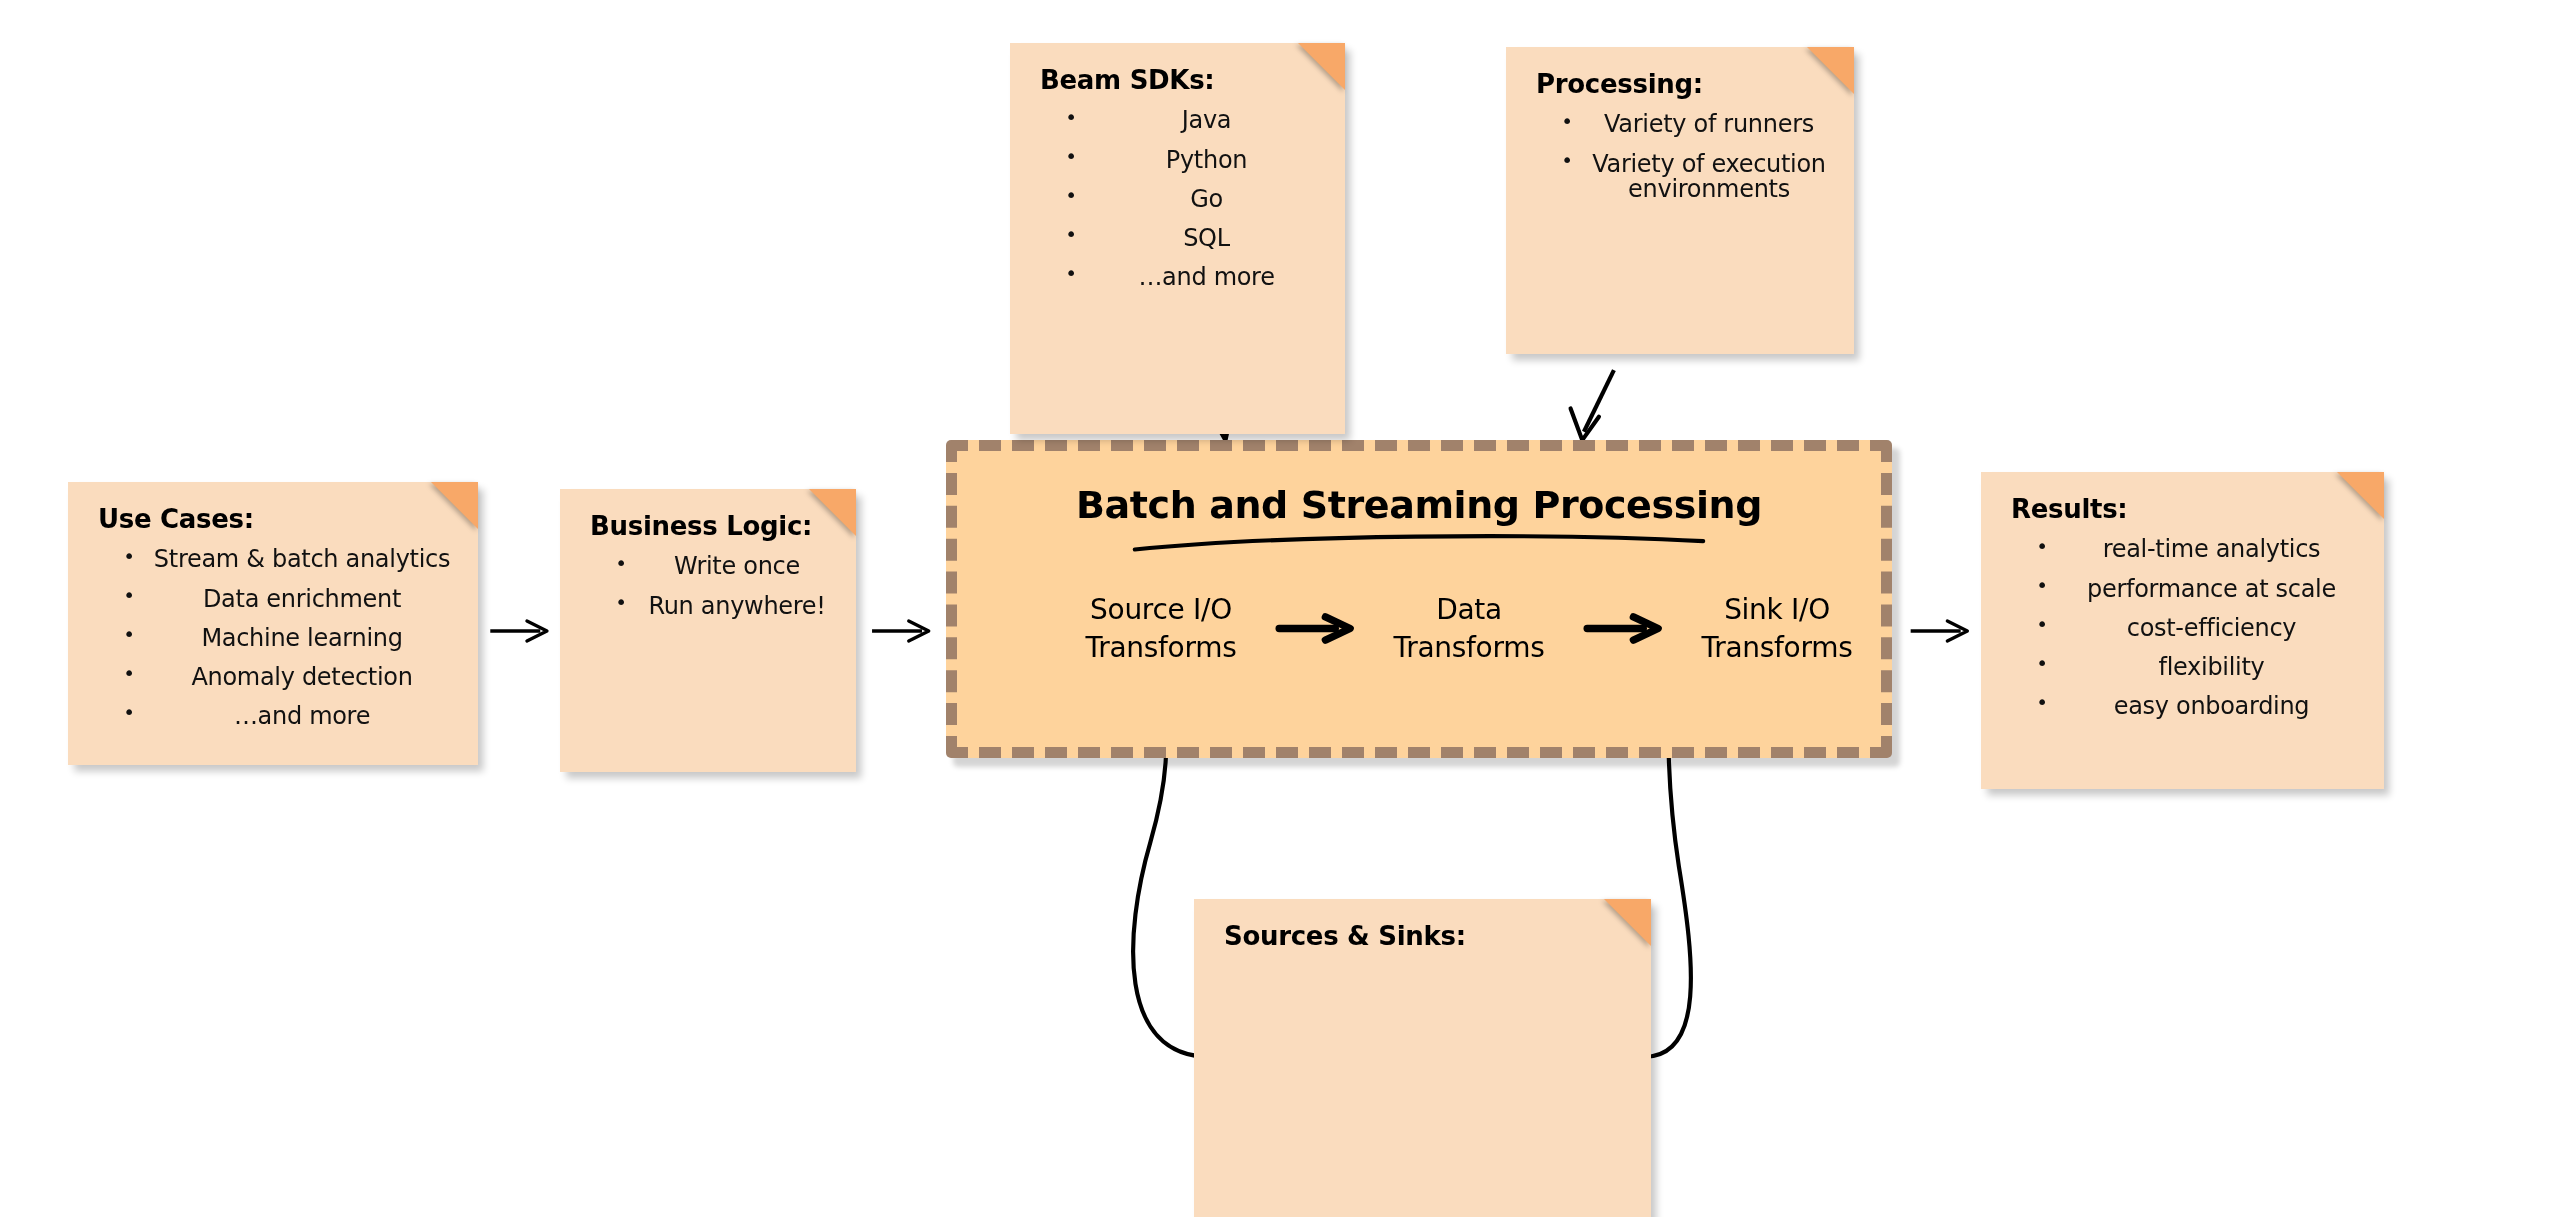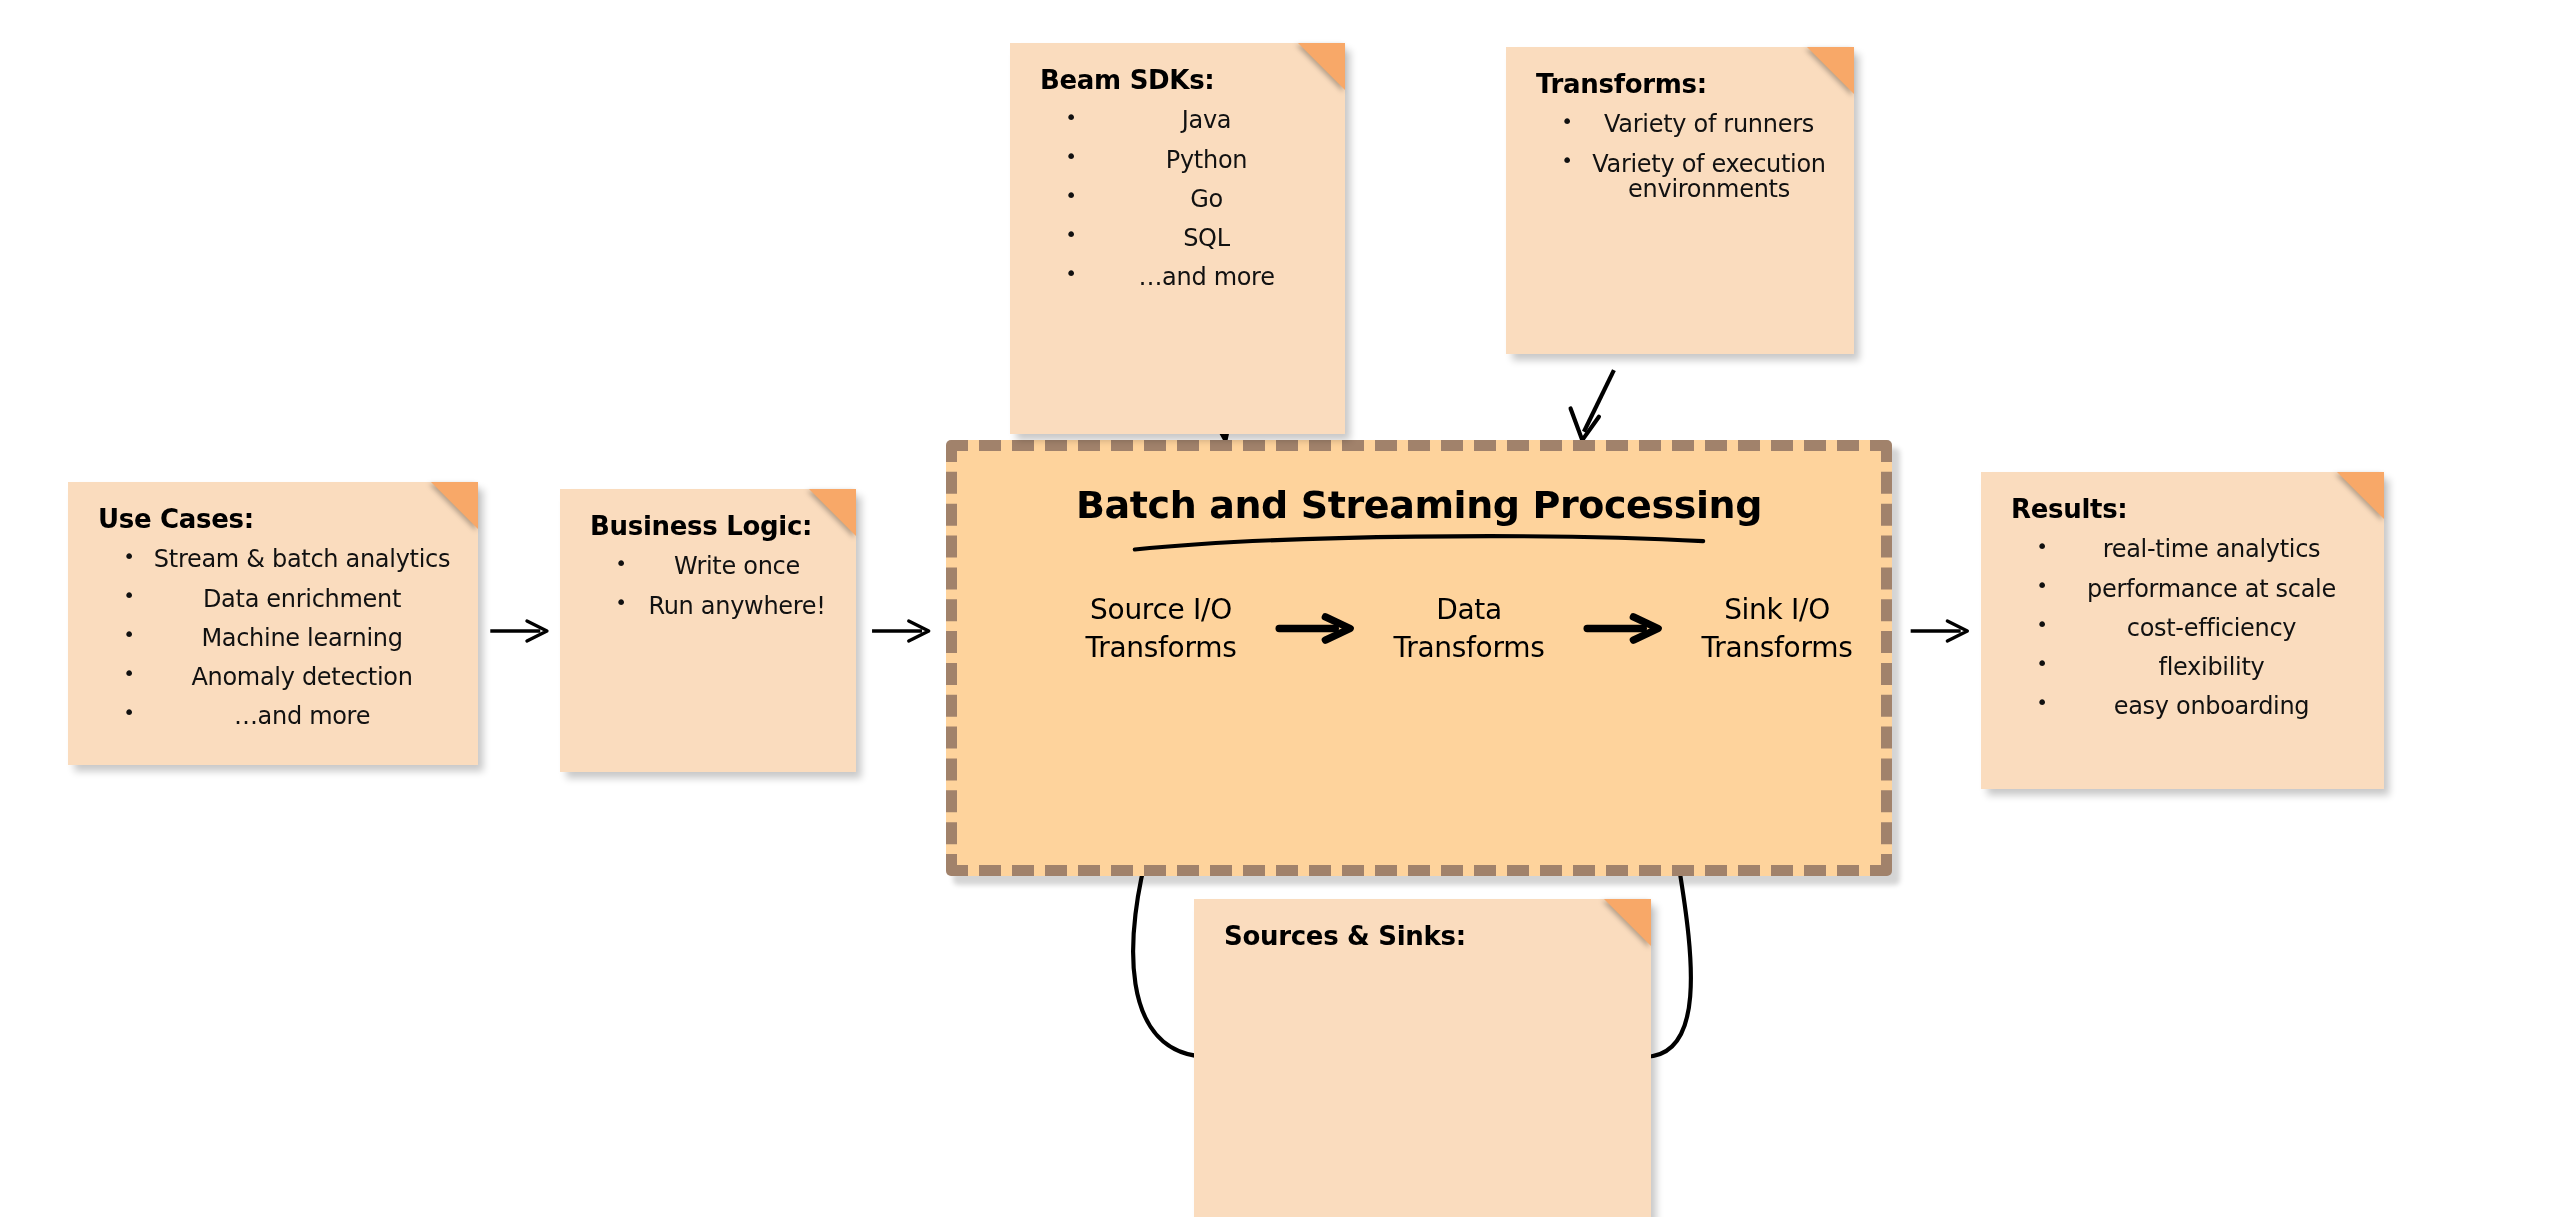--- a/index.html
+++ b/index.html
@@ -80,21 +80,21 @@
   #note-abstraction    { left: 1506px; top: 47px;   width: 348px;  height: 307px; }
   #note-results        { left: 1981px; top: 472px;  width: 403px;  height: 317px; }
   #note-sources-sinks  { left: 1194px; top: 899px; width: 457px;  height: 321px; }
 
   
   #main-box {
     position: absolute;
     left: 946px;
     top: 440px;
     width: 946px;
-    height: 436px;
+    height: 318px;
     background: #FED39C;
     border: 11.7px dashed #A1826B;
     border-radius: 5px;
     box-sizing: border-box;
     box-shadow: 7.5px 8.3px 5.8px rgba(0,0,0,0.17);
   }
   #main-title-wrap {
     position: absolute;
     left: 0; right: 0;
     top: 32px;
@@ -261,21 +261,21 @@
       <li>Java</li>
       <li>Python</li>
       <li>Go</li>
       <li>SQL</li>
       <li>…and more</li>
     </ul>
   </div>
 
   <div class="note" id="note-abstraction">
     <div class="fold"></div>
-    <div class="note-title">Transforms:</div>
+    <div class="note-title">Processing:</div>
     <ul class="note-list">
       <li>Variety of runners</li>
       <li>Variety of execution environments</li>
     </ul>
   </div>
 
   <div class="note" id="note-results">
     <div class="fold"></div>
     <div class="note-title">Results:</div>
     <ul class="note-list">

